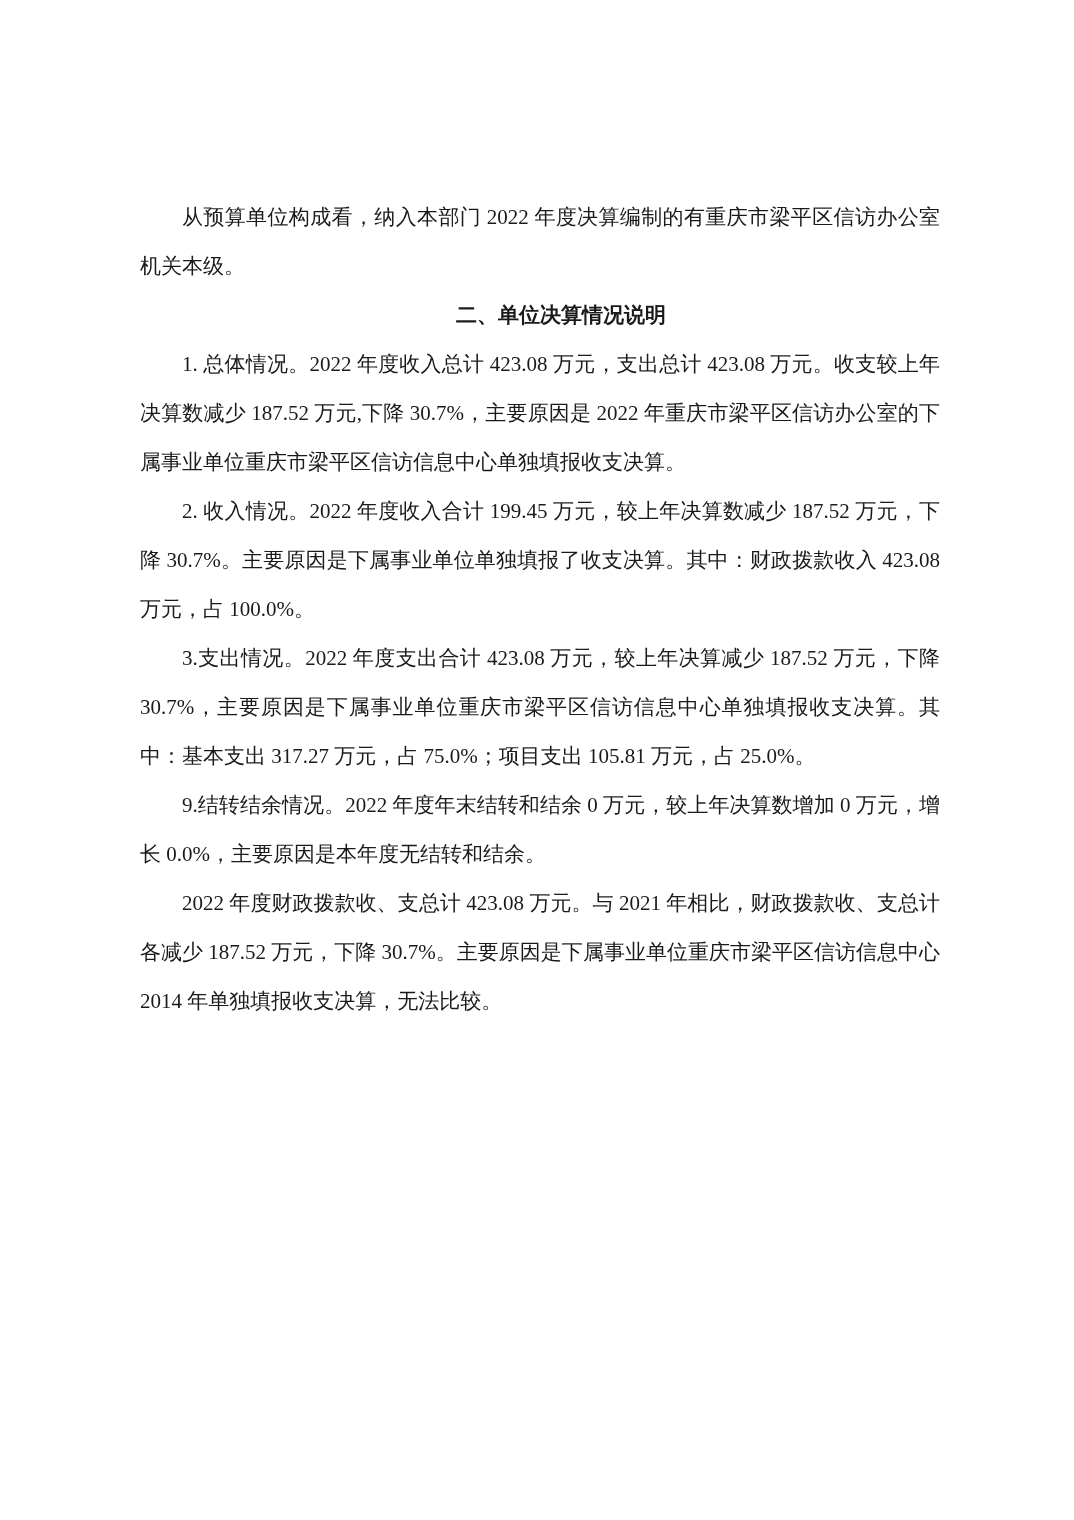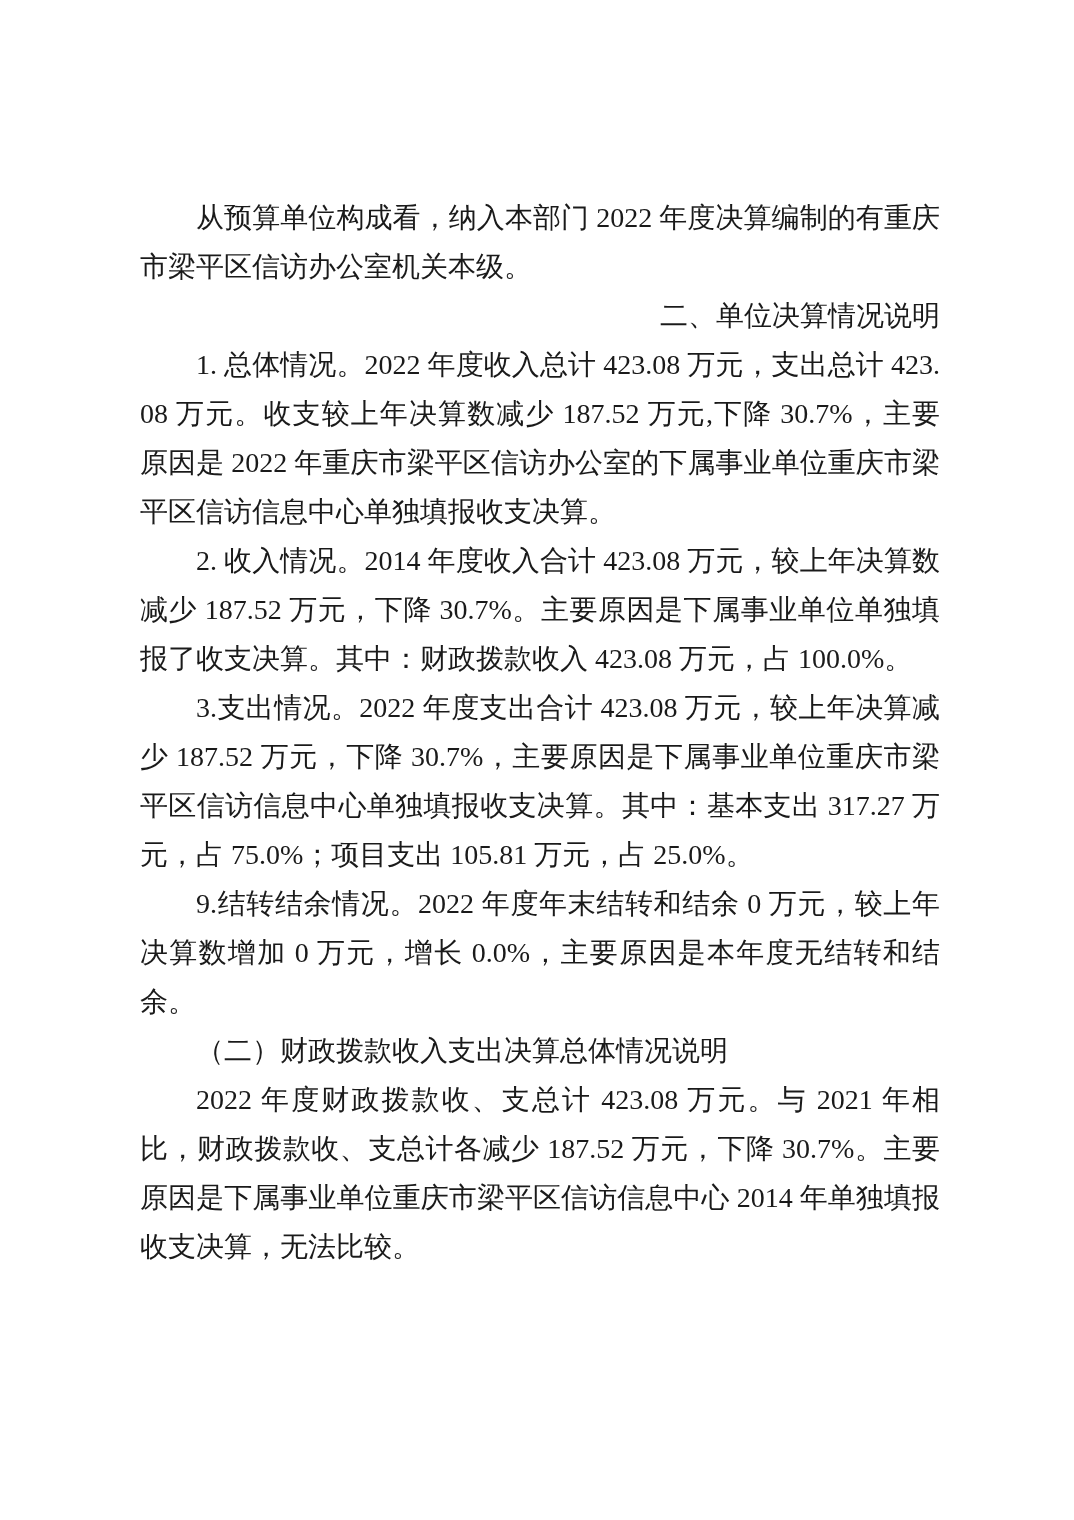--- a/index.html
+++ b/index.html
@@ -18,51 +18,50 @@
   }
   .content {
     position: absolute;
     left: 140px;
     top: 193px;
     width: 800px;
   }
   .content p, .content h2 {
     margin: 0;
     padding: 0;
-    font-size: 28px;
+    font-size: 21px;
     line-height: 49px;
     text-align: justify;
     text-indent: 2em;
     font-weight: normal;
     word-break: break-all;
   }
   .content h2.heading {
-    font-weight: normal;
-    text-align: right;
+    font-weight: bold;
+    text-align: center;
   }
 </style>
 </head>
 <body>
 
 <div class="page">
   <div class="content">
 
     <p>从预算单位构成看，纳入本部门 2022 年度决算编制的有重庆市梁平区信访办公室机关本级。</p>
 
     <h2 class="heading">二、单位决算情况说明</h2>
 
 
     <p>1. 总体情况。2022 年度收入总计 423.08 万元，支出总计 423.08 万元。收支较上年决算数减少 187.52 万元,下降 30.7%，主要原因是 2022 年重庆市梁平区信访办公室的下属事业单位重庆市梁平区信访信息中心单独填报收支决算。</p>
 
-    <p>2. 收入情况。2014 年度收入合计 423.08 万元，较上年决算数减少 187.52 万元，下降 30.7%。主要原因是下属事业单位单独填报了收支决算。其中：财政拨款收入 423.08 万元，占 100.0%。</p>
+    <p>2. 收入情况。2022 年度收入合计 199.45 万元，较上年决算数减少 187.52 万元，下降 30.7%。主要原因是下属事业单位单独填报了收支决算。其中：财政拨款收入 423.08 万元，占 100.0%。</p>
 
     <p>3.支出情况。2022 年度支出合计 423.08 万元，较上年决算减少 187.52 万元，下降 30.7%，主要原因是下属事业单位重庆市梁平区信访信息中心单独填报收支决算。其中：基本支出 317.27 万元，占 75.0%；项目支出 105.81 万元，占 25.0%。</p>
 
     <p>9.结转结余情况。2022 年度年末结转和结余 0 万元，较上年决算数增加 0 万元，增长 0.0%，主要原因是本年度无结转和结余。</p>
 
-    <p>（二）财政拨款收入支出决算总体情况说明</p>
 
     <p>2022 年度财政拨款收、支总计 423.08 万元。与 2021 年相比，财政拨款收、支总计各减少 187.52 万元，下降 30.7%。主要原因是下属事业单位重庆市梁平区信访信息中心 2014 年单独填报收支决算，无法比较。</p>
 
 
 
   </div>
 </div>
 
 </body></html>

